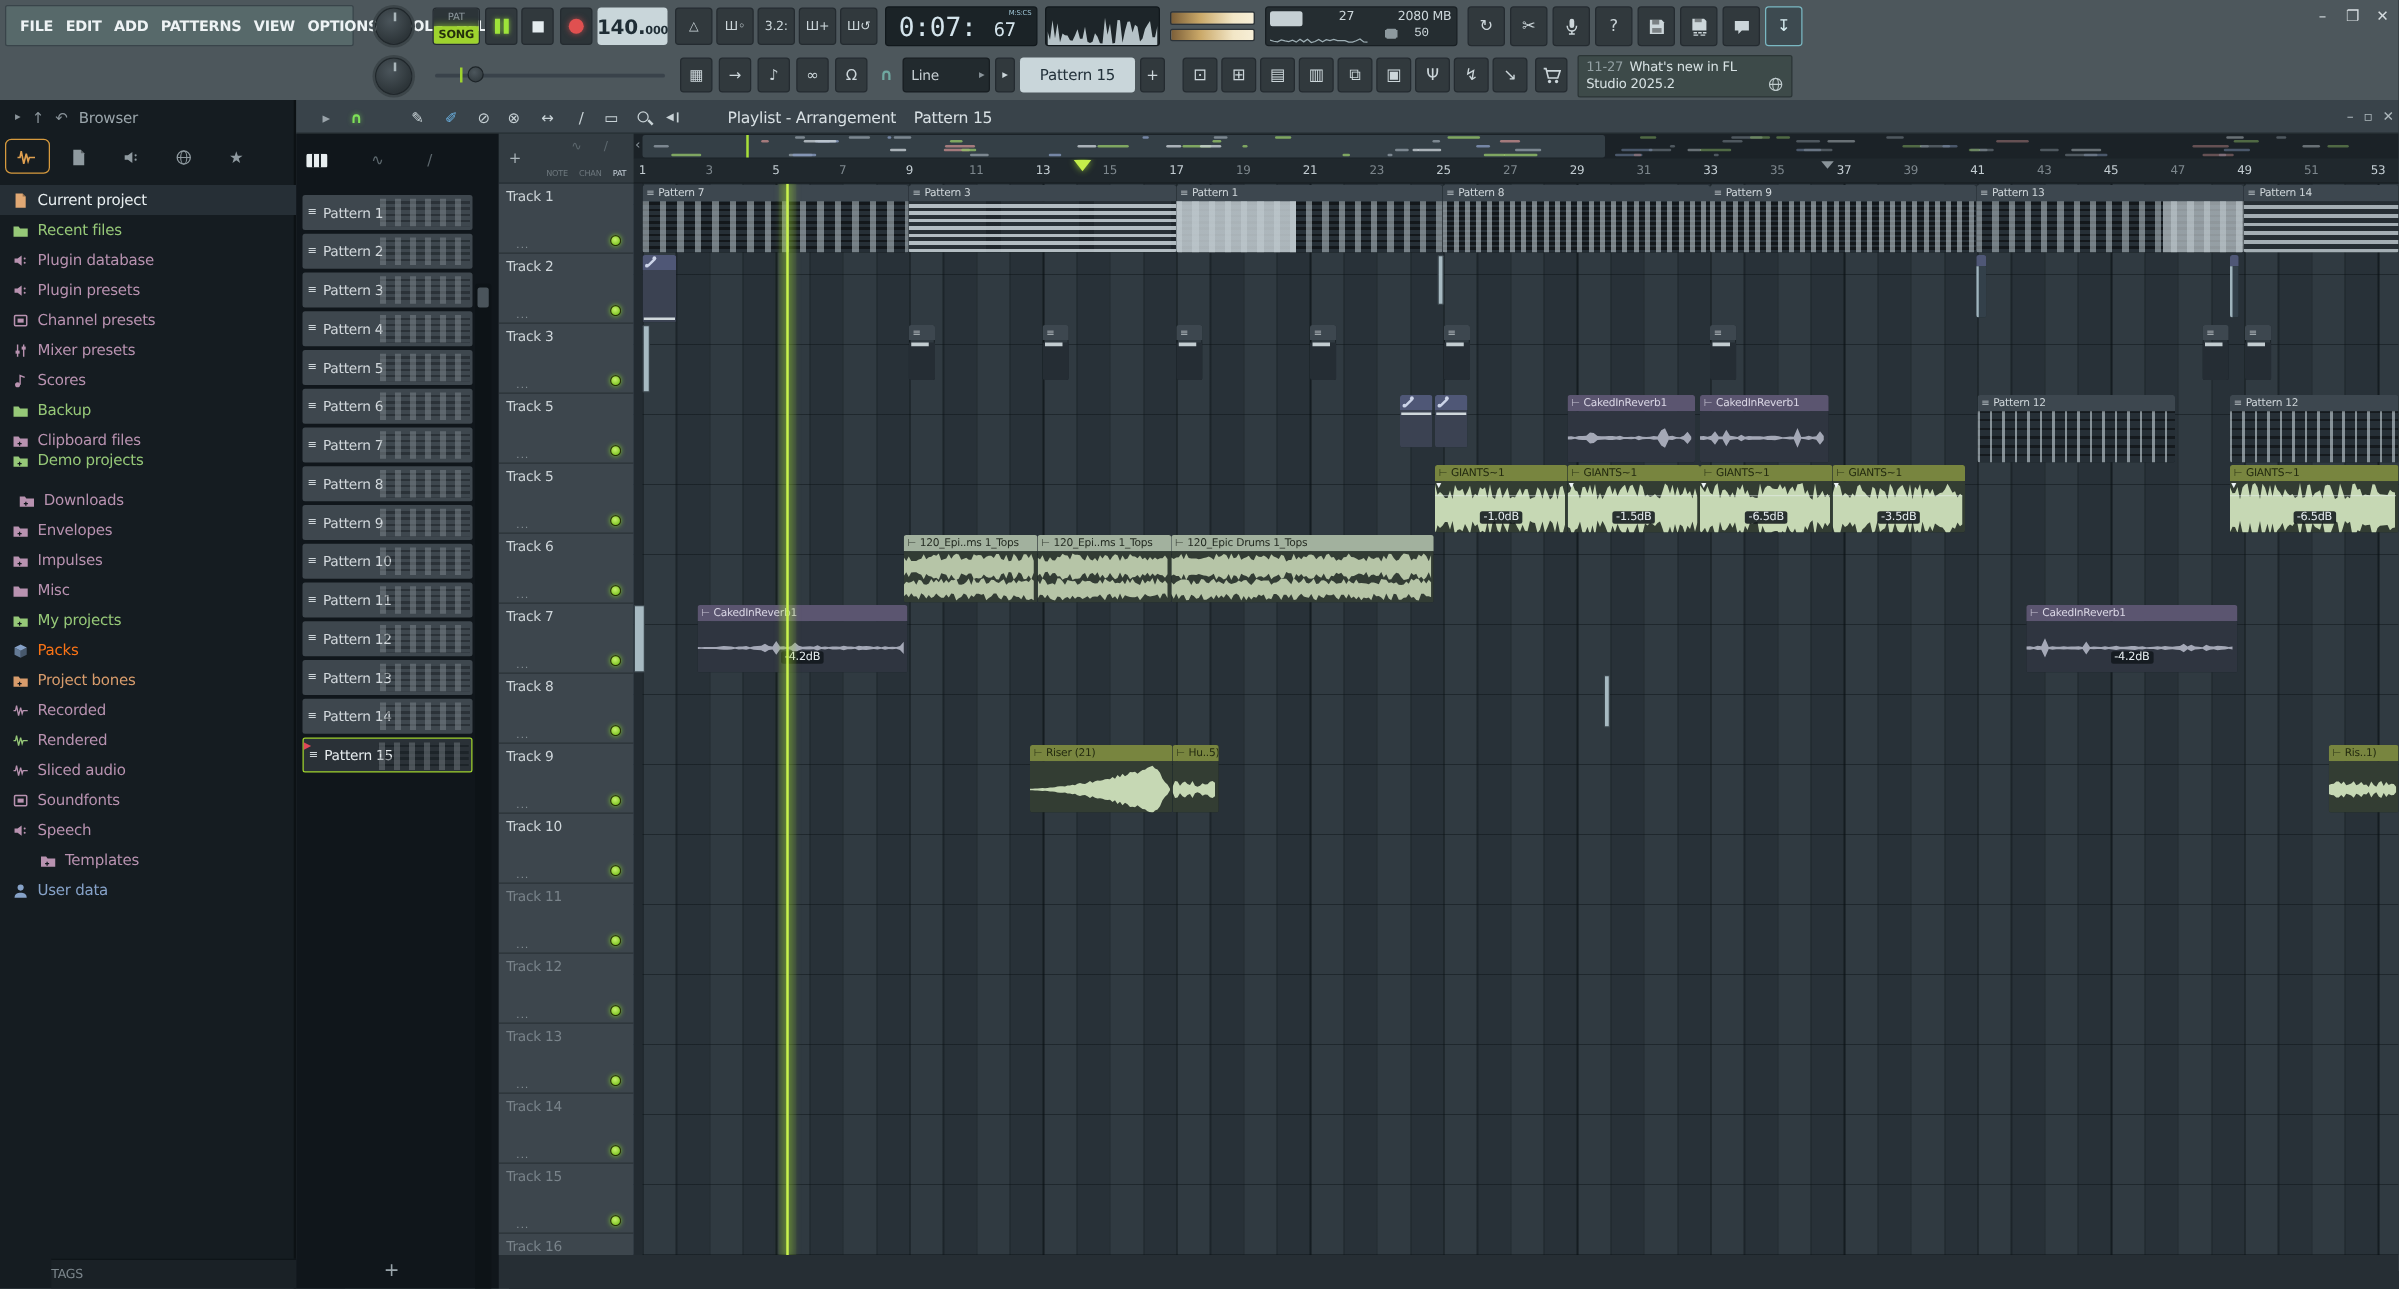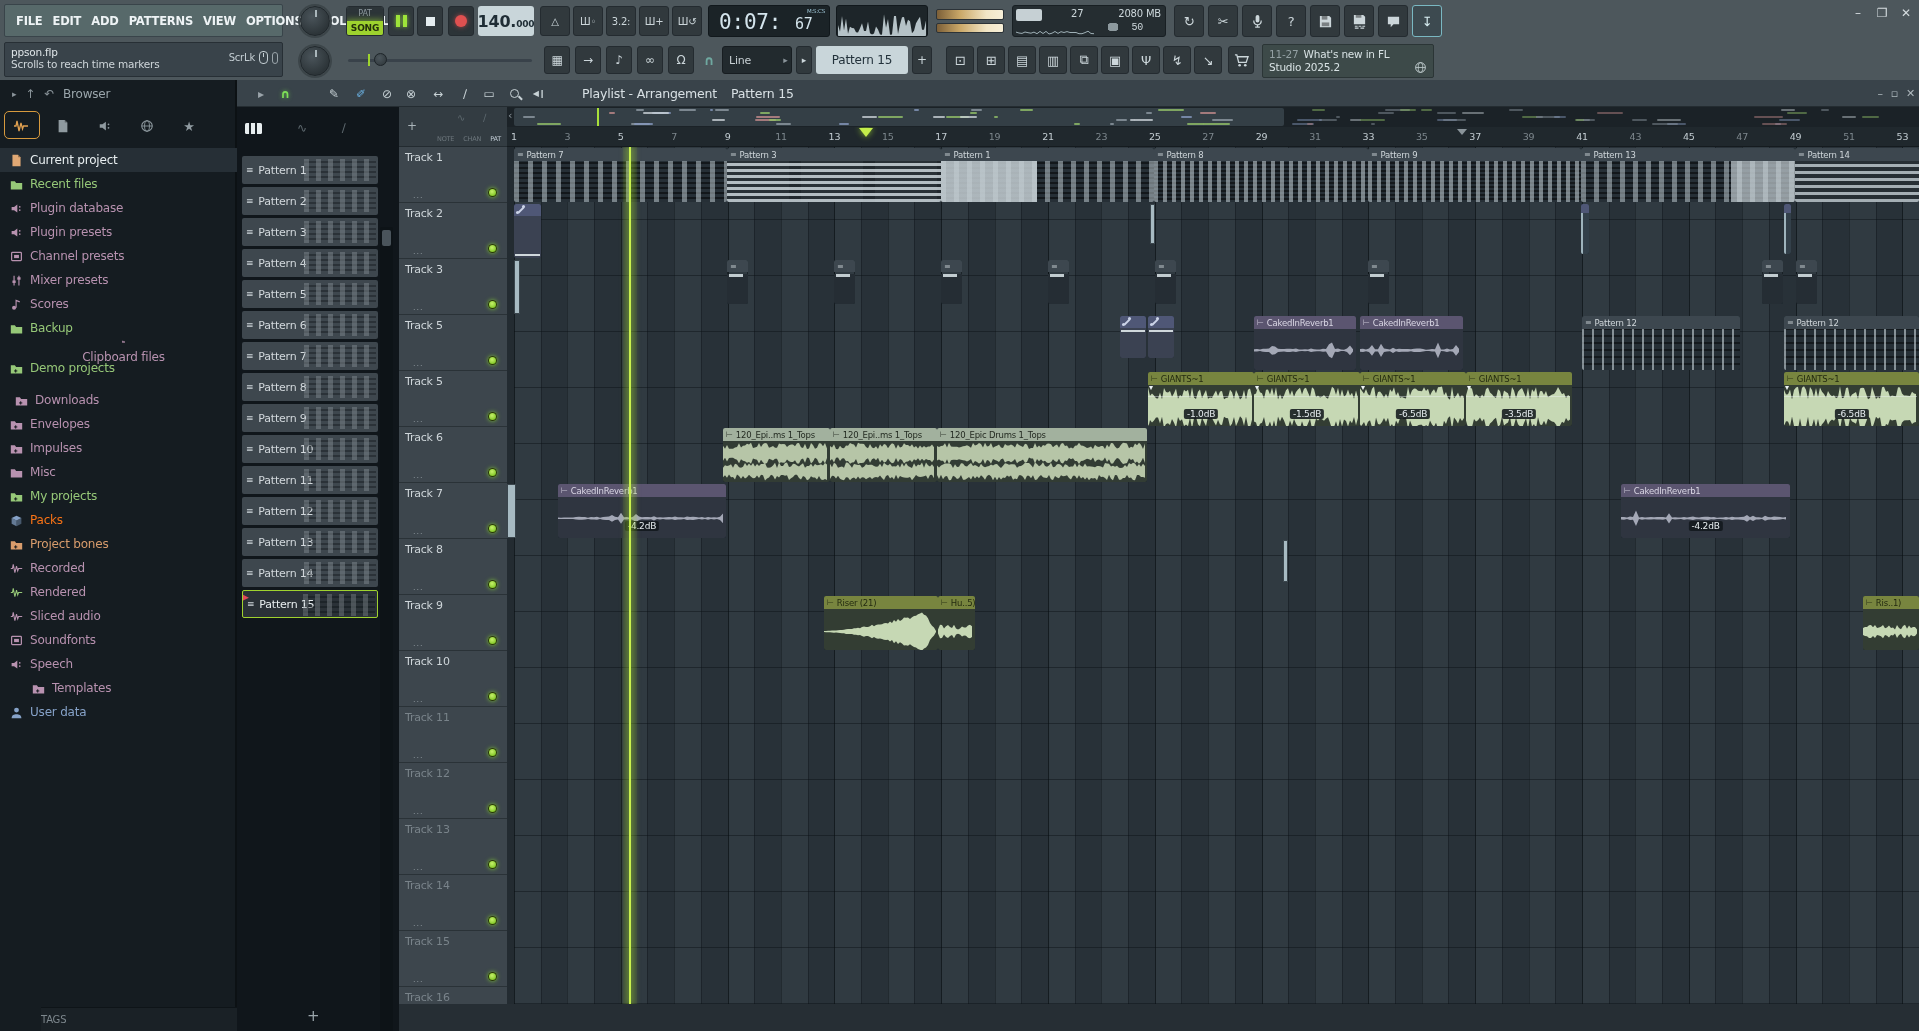--- a/index.html
+++ b/index.html
@@ -304,29 +304,20 @@
         </svg>
       </div>
       <div class="tbtn lit" style="position: absolute; left: 238px; top: 0px; width: 30px; height: 32px; font-size: 13px;">↧</div>
     </div>
   <div id="winbtns" class="abs" style="right:4px;top:6px;display:flex;gap:6px;">
     <div class="wbtn" style="width:18px;">–</div>
     <div class="wbtn" style="width:18px;">❐</div>
     <div class="wbtn" style="width:18px;">✕</div>
   </div>
 
-  <div id="hintbar" class="abs">
-    <div class="f">ppson.flp</div>
-    <div class="m">Scrolls to reach time markers</div>
-    <div id="hint-right">
-      <span>ScrLk</span>
-      <span class="mouse"></span>
-      <span style="width:6px;height:12px;border:1.3px solid #9aa4aa;border-radius:3px;"></span>
-    </div>
-  </div>
   <div class="abs knob" style="left:300px;top:46px;width:30px;height:30px;"></div>
   <div class="abs" style="left:348px;top:59px;width:184px;height:3px;background:#39424a;border-radius:2px;"></div>
   <div class="abs" style="left:368px;top:54px;width:2px;height:12px;background:#9ed32e;"></div>
   <div class="abs" style="left:374px;top:53px;width:13px;height:13px;border-radius:50%;background:radial-gradient(circle at 40% 35%,#4c565c,#2c3438);border:1px solid #1d2428;"></div>
   <div id="r2left" class="abs" style="left:544px;top:46px;">
       <div class="tbtn" style="position: absolute; left: 0px; top: 0px; width: 26px; height: 28px; font-size: 12px;">▦</div>
       <div class="tbtn" style="position: absolute; left: 31px; top: 0px; width: 26px; height: 28px; font-size: 12px;">→</div>
       <div class="tbtn" style="position: absolute; left: 62px; top: 0px; width: 26px; height: 28px; font-size: 12px;">♪</div>
       <div class="tbtn" style="position: absolute; left: 93px; top: 0px; width: 26px; height: 28px; font-size: 12px;">∞</div>
       <div class="tbtn" style="position: absolute; left: 124px; top: 0px; width: 26px; height: 28px; font-size: 12px;">Ω</div>
@@ -441,21 +432,21 @@
             <use href="#i-note"></use>
           </svg>
           <span style="color:#b892b0">Scores</span>
         </div>
         <div class="bitem" style="top: 236px;">
           <svg width="13" height="13" style="color:#96c878">
             <use href="#i-folder"></use>
           </svg>
           <span style="color:#96c878">Backup</span>
         </div>
-        <div class="bitem" style="top: 260px; flex-direction: column;">
+        <div class="bitem" style="top: 260px;">
           <svg width="13" height="13" style="color:#b892b0">
             <use href="#i-folderp"></use>
           </svg>
           <span style="color:#b892b0">Clipboard files</span>
         </div>
         <div class="bitem" style="top: 276px; align-items: center;">
           <svg width="13" height="13" style="color:#96c878">
             <use href="#i-folderp"></use>
           </svg>
           <span style="color:#96c878">Demo projects</span>

